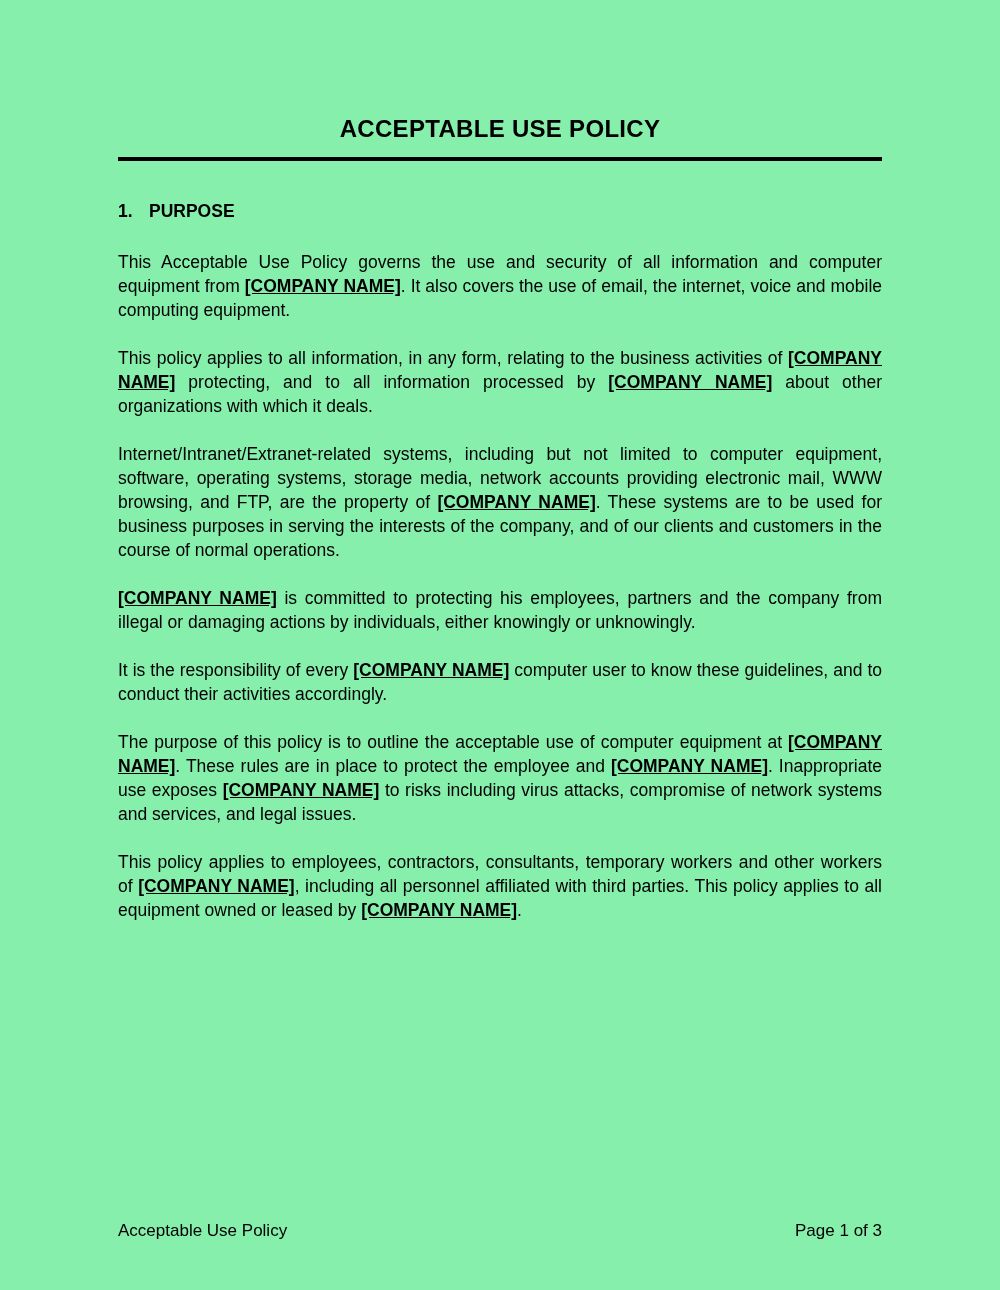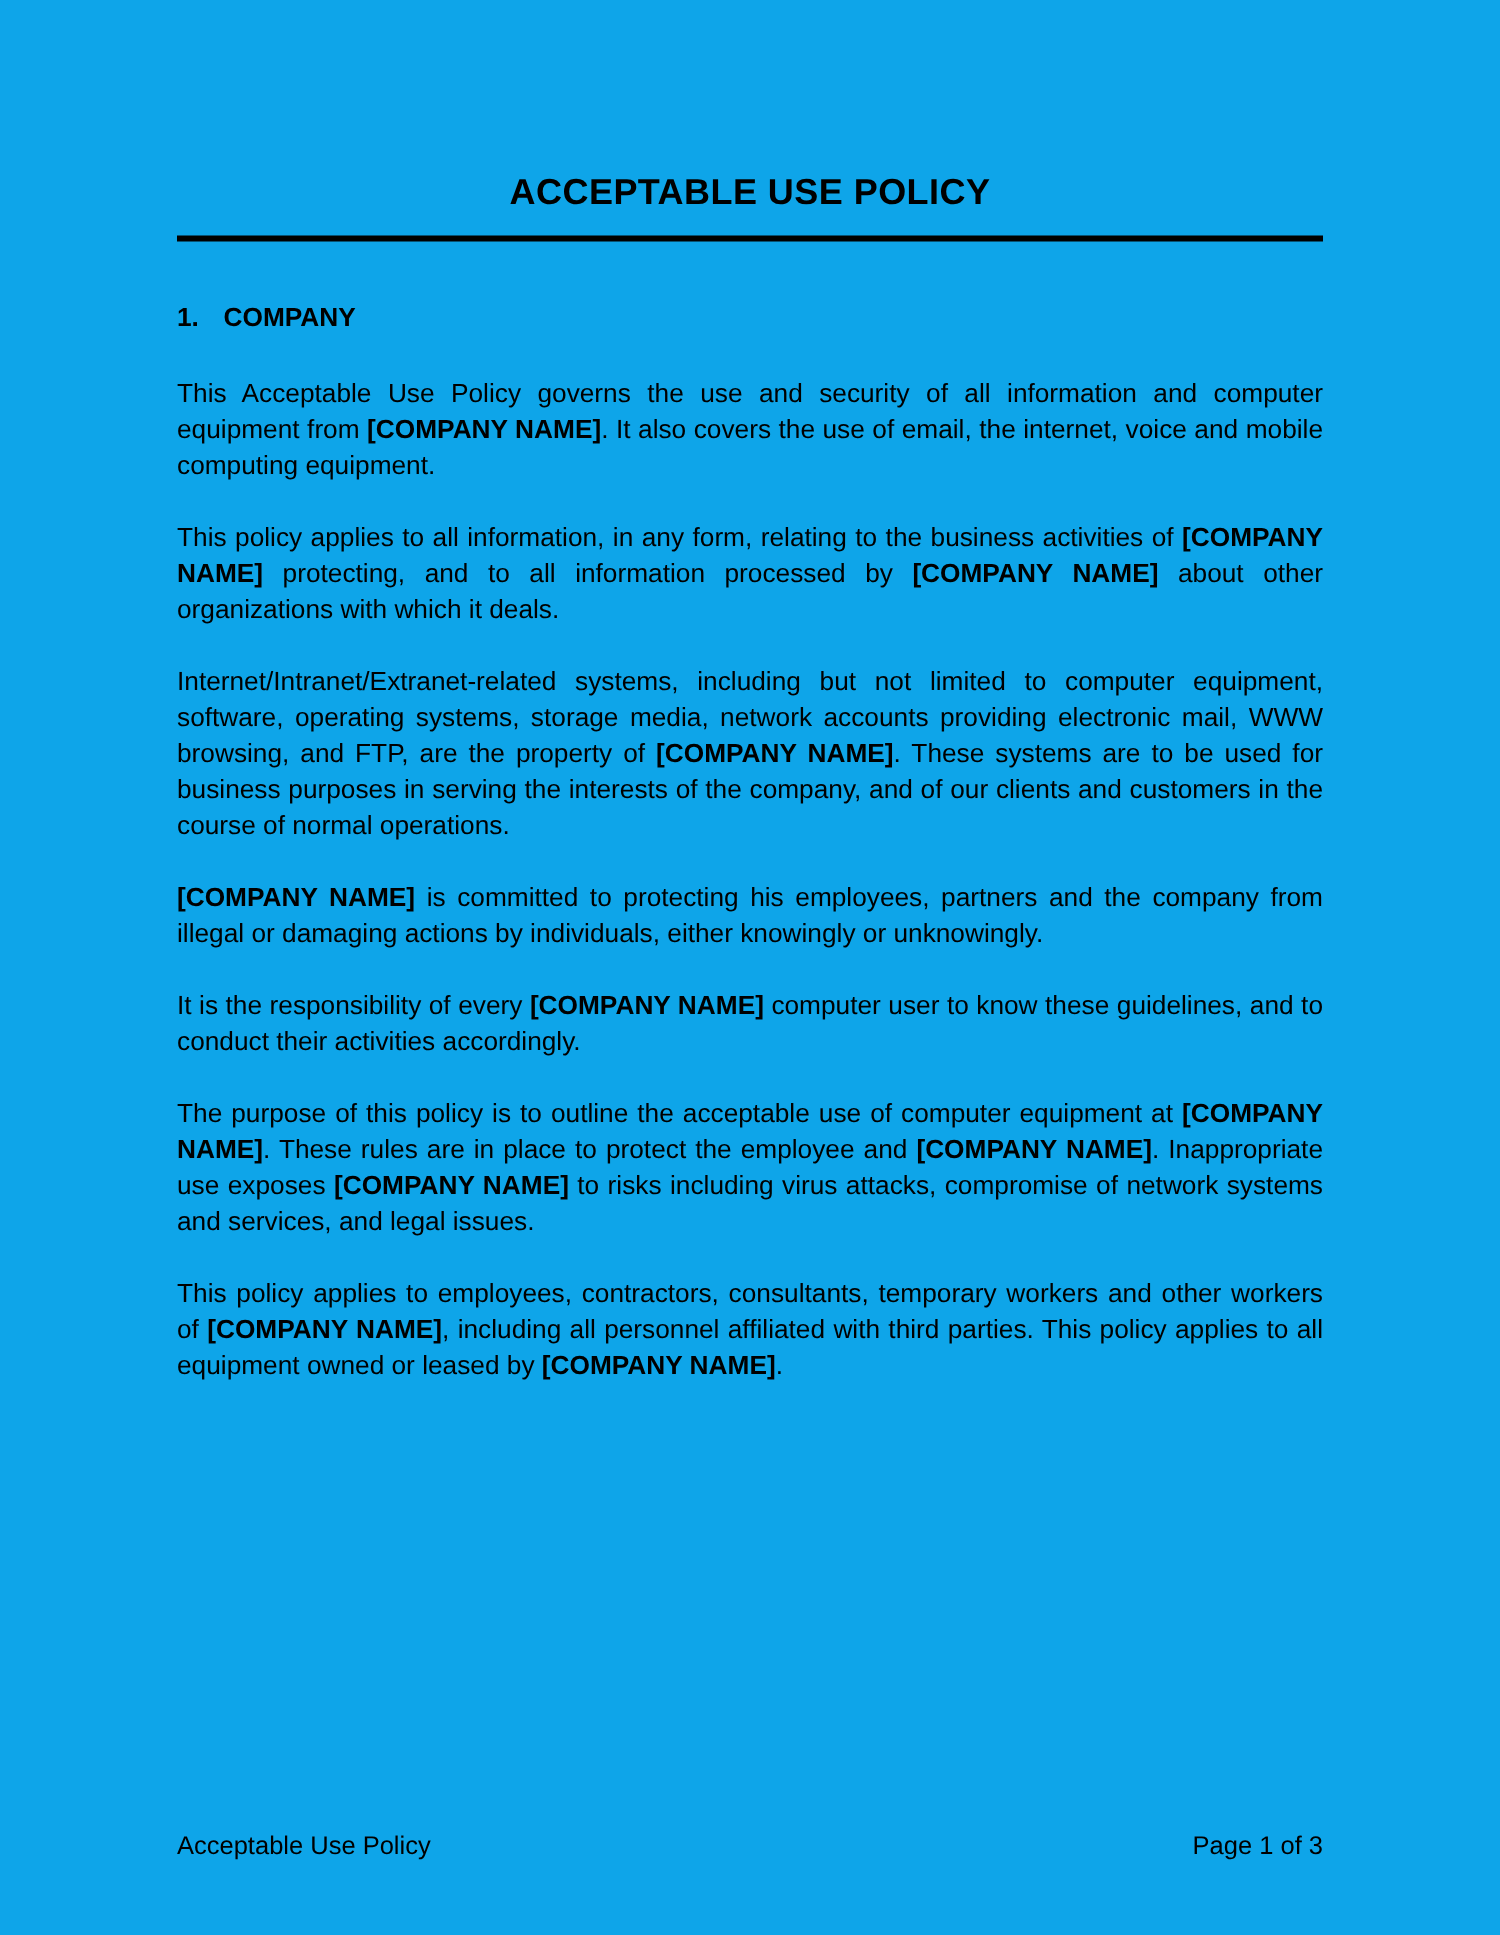--- a/index.html
+++ b/index.html
@@ -11,21 +11,21 @@
     width: 1000px;
     height: 1290px;
     font-family: "Liberation Sans", sans-serif;
     color: #000000;
     overflow: hidden;
   }
   .page {
     position: relative;
     width: 1000px;
     height: 1290px;
-    background: #0ea5e9;
+    background: #86efac;
   }
   .content {
     position: absolute;
     left: 118px;
     right: 118px;
     top: 114px;
   }
   .doc-title {
     margin: 0 0 13px 0;
     font-size: 24px;
@@ -51,41 +51,42 @@
     width: 31px;
   }
   .body-para {
     margin: 0 0 24px 0;
     font-size: 17.5px;
     line-height: 24px;
     text-align: justify;
   }
   .body-para .bold {
     font-weight: bold;
+    text-decoration: underline;
   }
   .footer {
     position: absolute;
     left: 118px;
     right: 118px;
     top: 1221px;
     display: flex;
     justify-content: space-between;
     font-size: 17px;
     line-height: 1.2;
   }
 </style>
 </head>
 <body>
 
 <div class="page">
   <div class="content">
     <h1 class="doc-title">ACCEPTABLE USE POLICY</h1>
     <hr class="title-rule">
     <div id="doc-body">
-        <div class="section-heading"><span class="sec-num">1.</span><span>COMPANY</span></div>
+        <div class="section-heading"><span class="sec-num">1.</span><span>PURPOSE</span></div>
         <p class="body-para"><span>This Acceptable Use Policy governs the use and security of all information and computer equipment from </span><span class="bold">[COMPANY NAME]</span><span>. It also covers the use of email, the internet, voice and mobile computing equipment.</span></p>
         <p class="body-para"><span>This policy applies to all information, in any form, relating to the business activities of </span><span class="bold">[COMPANY NAME]</span><span> protecting, and to all information processed by </span><span class="bold">[COMPANY NAME]</span><span> about other organizations with which it deals.</span></p>
         <p class="body-para"><span>Internet/Intranet/Extranet-related systems, including but not limited to computer equipment, software, operating systems, storage media, network accounts providing electronic mail, WWW browsing, and FTP, are the property of </span><span class="bold">[COMPANY NAME]</span><span>. These systems are to be used for business purposes in serving the interests of the company, and of our clients and customers in the course of normal operations.</span></p>
         <p class="body-para"><span class="bold">[COMPANY NAME]</span><span> is committed to protecting his employees, partners and the company from illegal or damaging actions by individuals, either knowingly or unknowingly.</span></p>
         <p class="body-para"><span>It is the responsibility of every </span><span class="bold">[COMPANY NAME]</span><span> computer user to know these guidelines, and to conduct their activities accordingly.</span></p>
         <p class="body-para"><span>The purpose of this policy is to outline the acceptable use of computer equipment at </span><span class="bold">[COMPANY NAME]</span><span>. These rules are in place to protect the employee and </span><span class="bold">[COMPANY NAME]</span><span>. Inappropriate use exposes </span><span class="bold">[COMPANY NAME]</span><span> to risks including virus attacks, compromise of network systems and services, and legal issues.</span></p>
         <p class="body-para"><span>This policy applies to employees, contractors, consultants, temporary workers and other workers of </span><span class="bold">[COMPANY NAME]</span><span>, including all personnel affiliated with third parties. This policy applies to all equipment owned or leased by </span><span class="bold">[COMPANY NAME]</span><span>.</span></p>
       </div>
   </div>
   <div class="footer">

